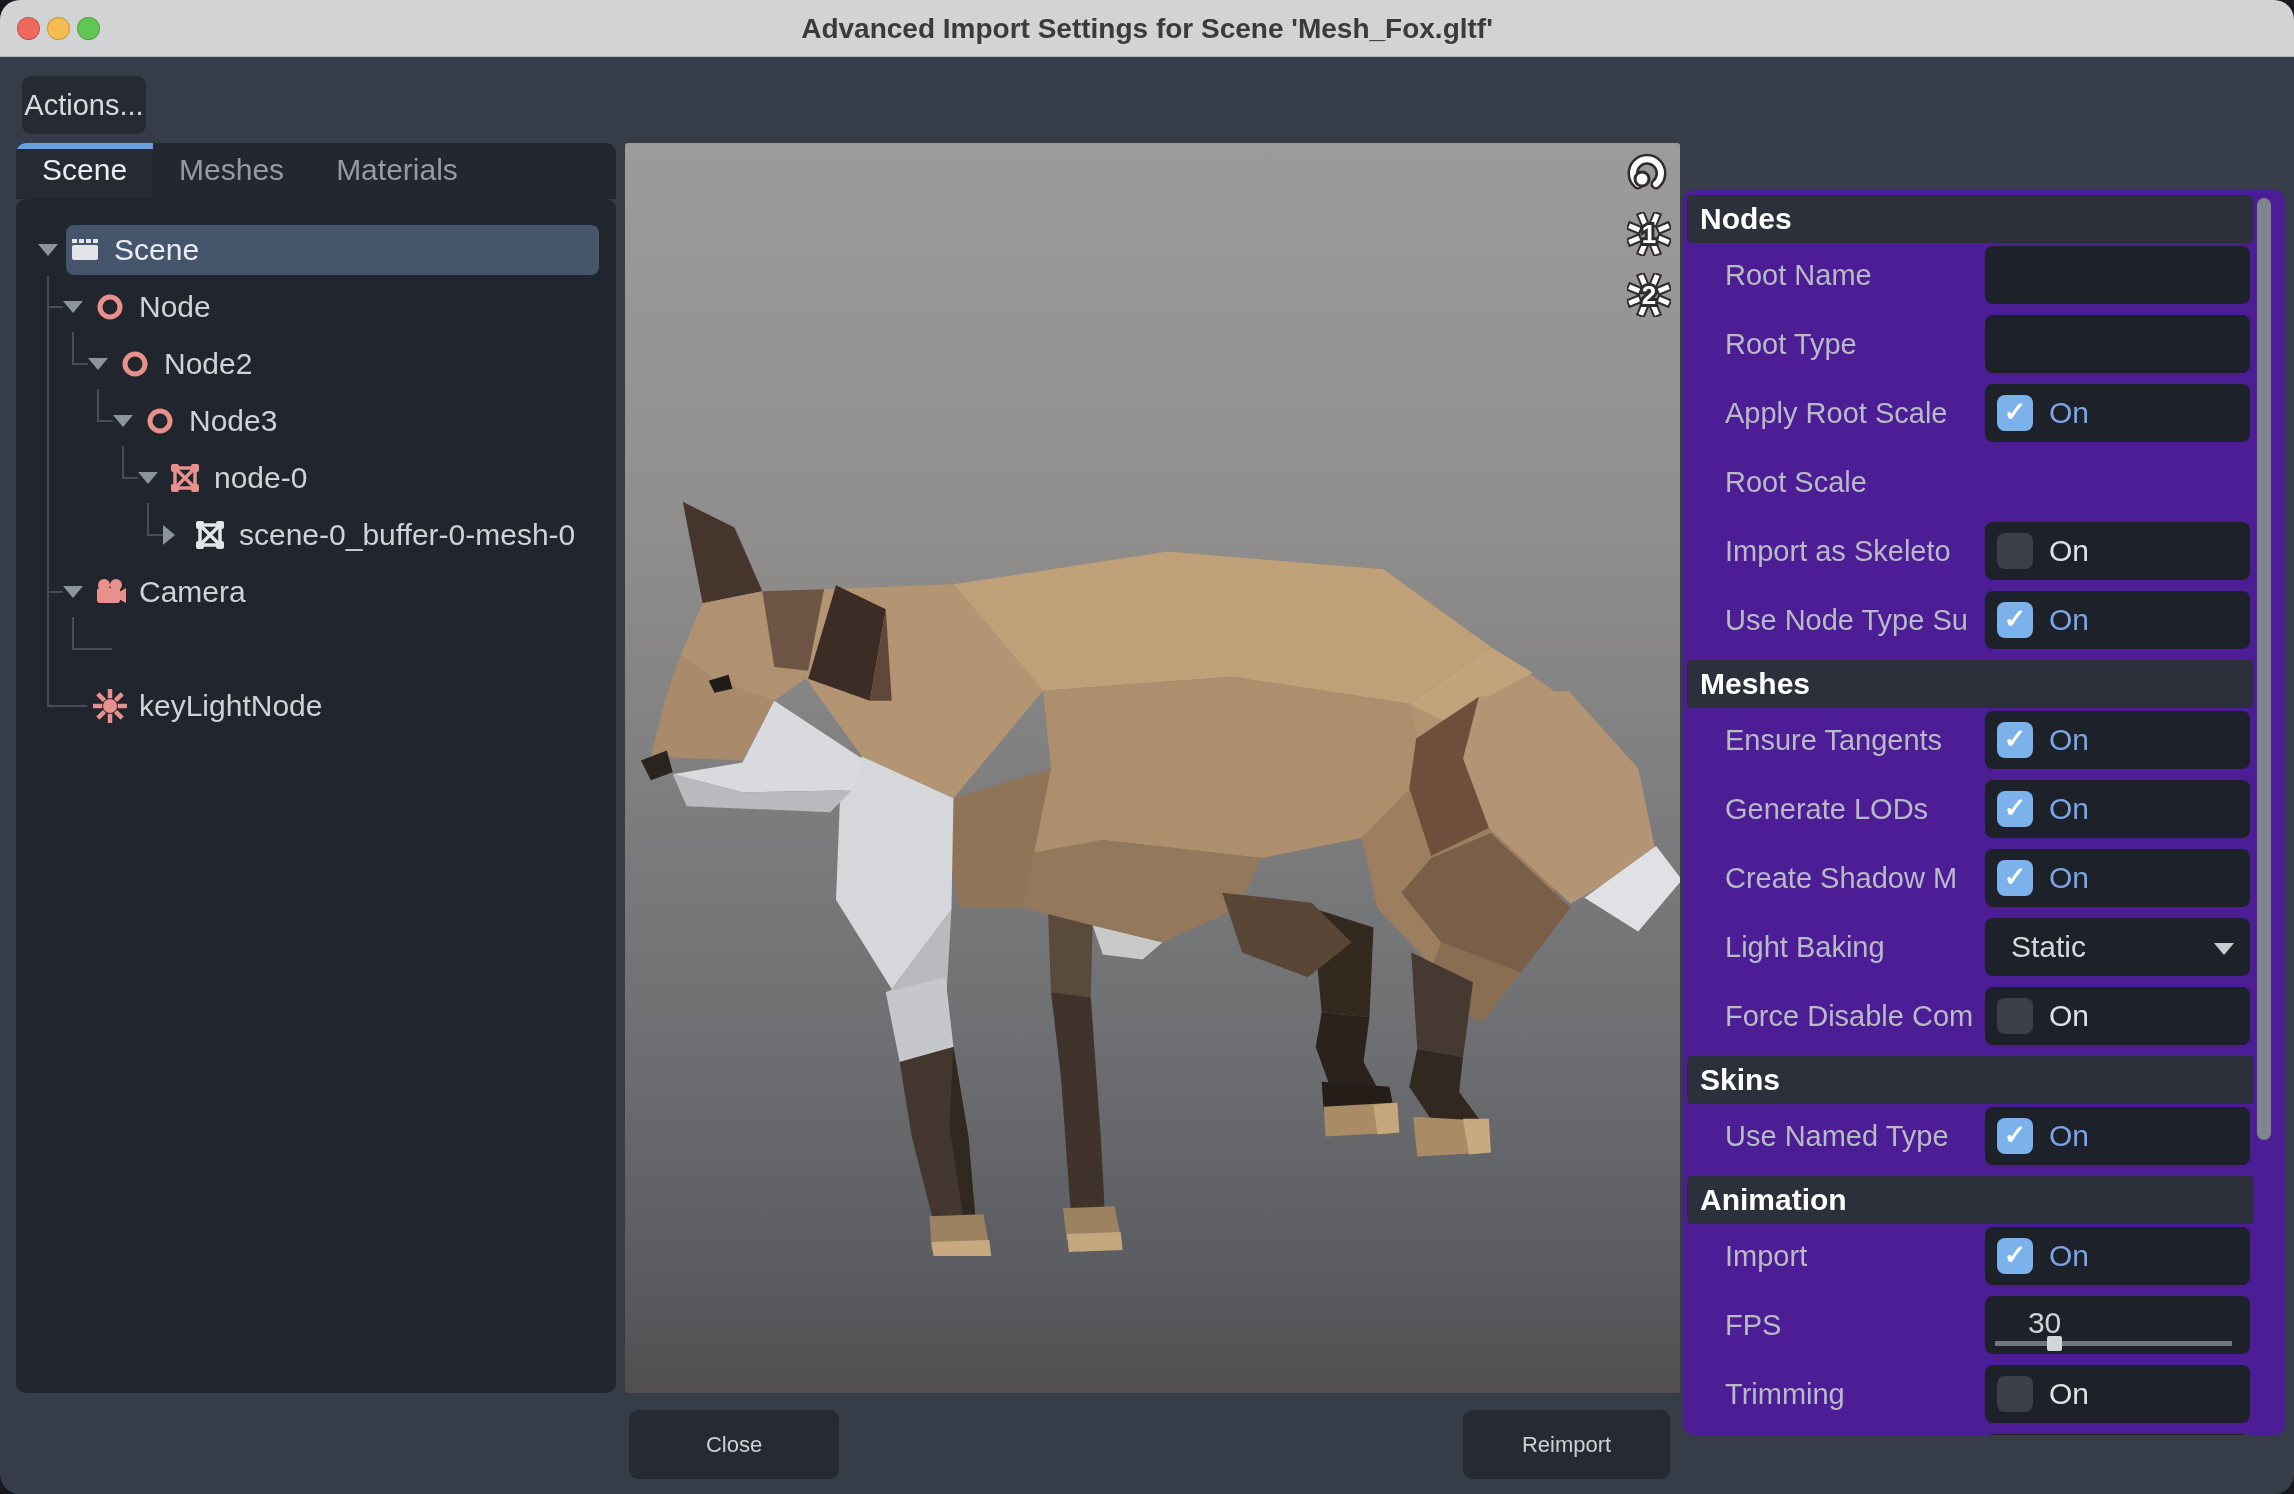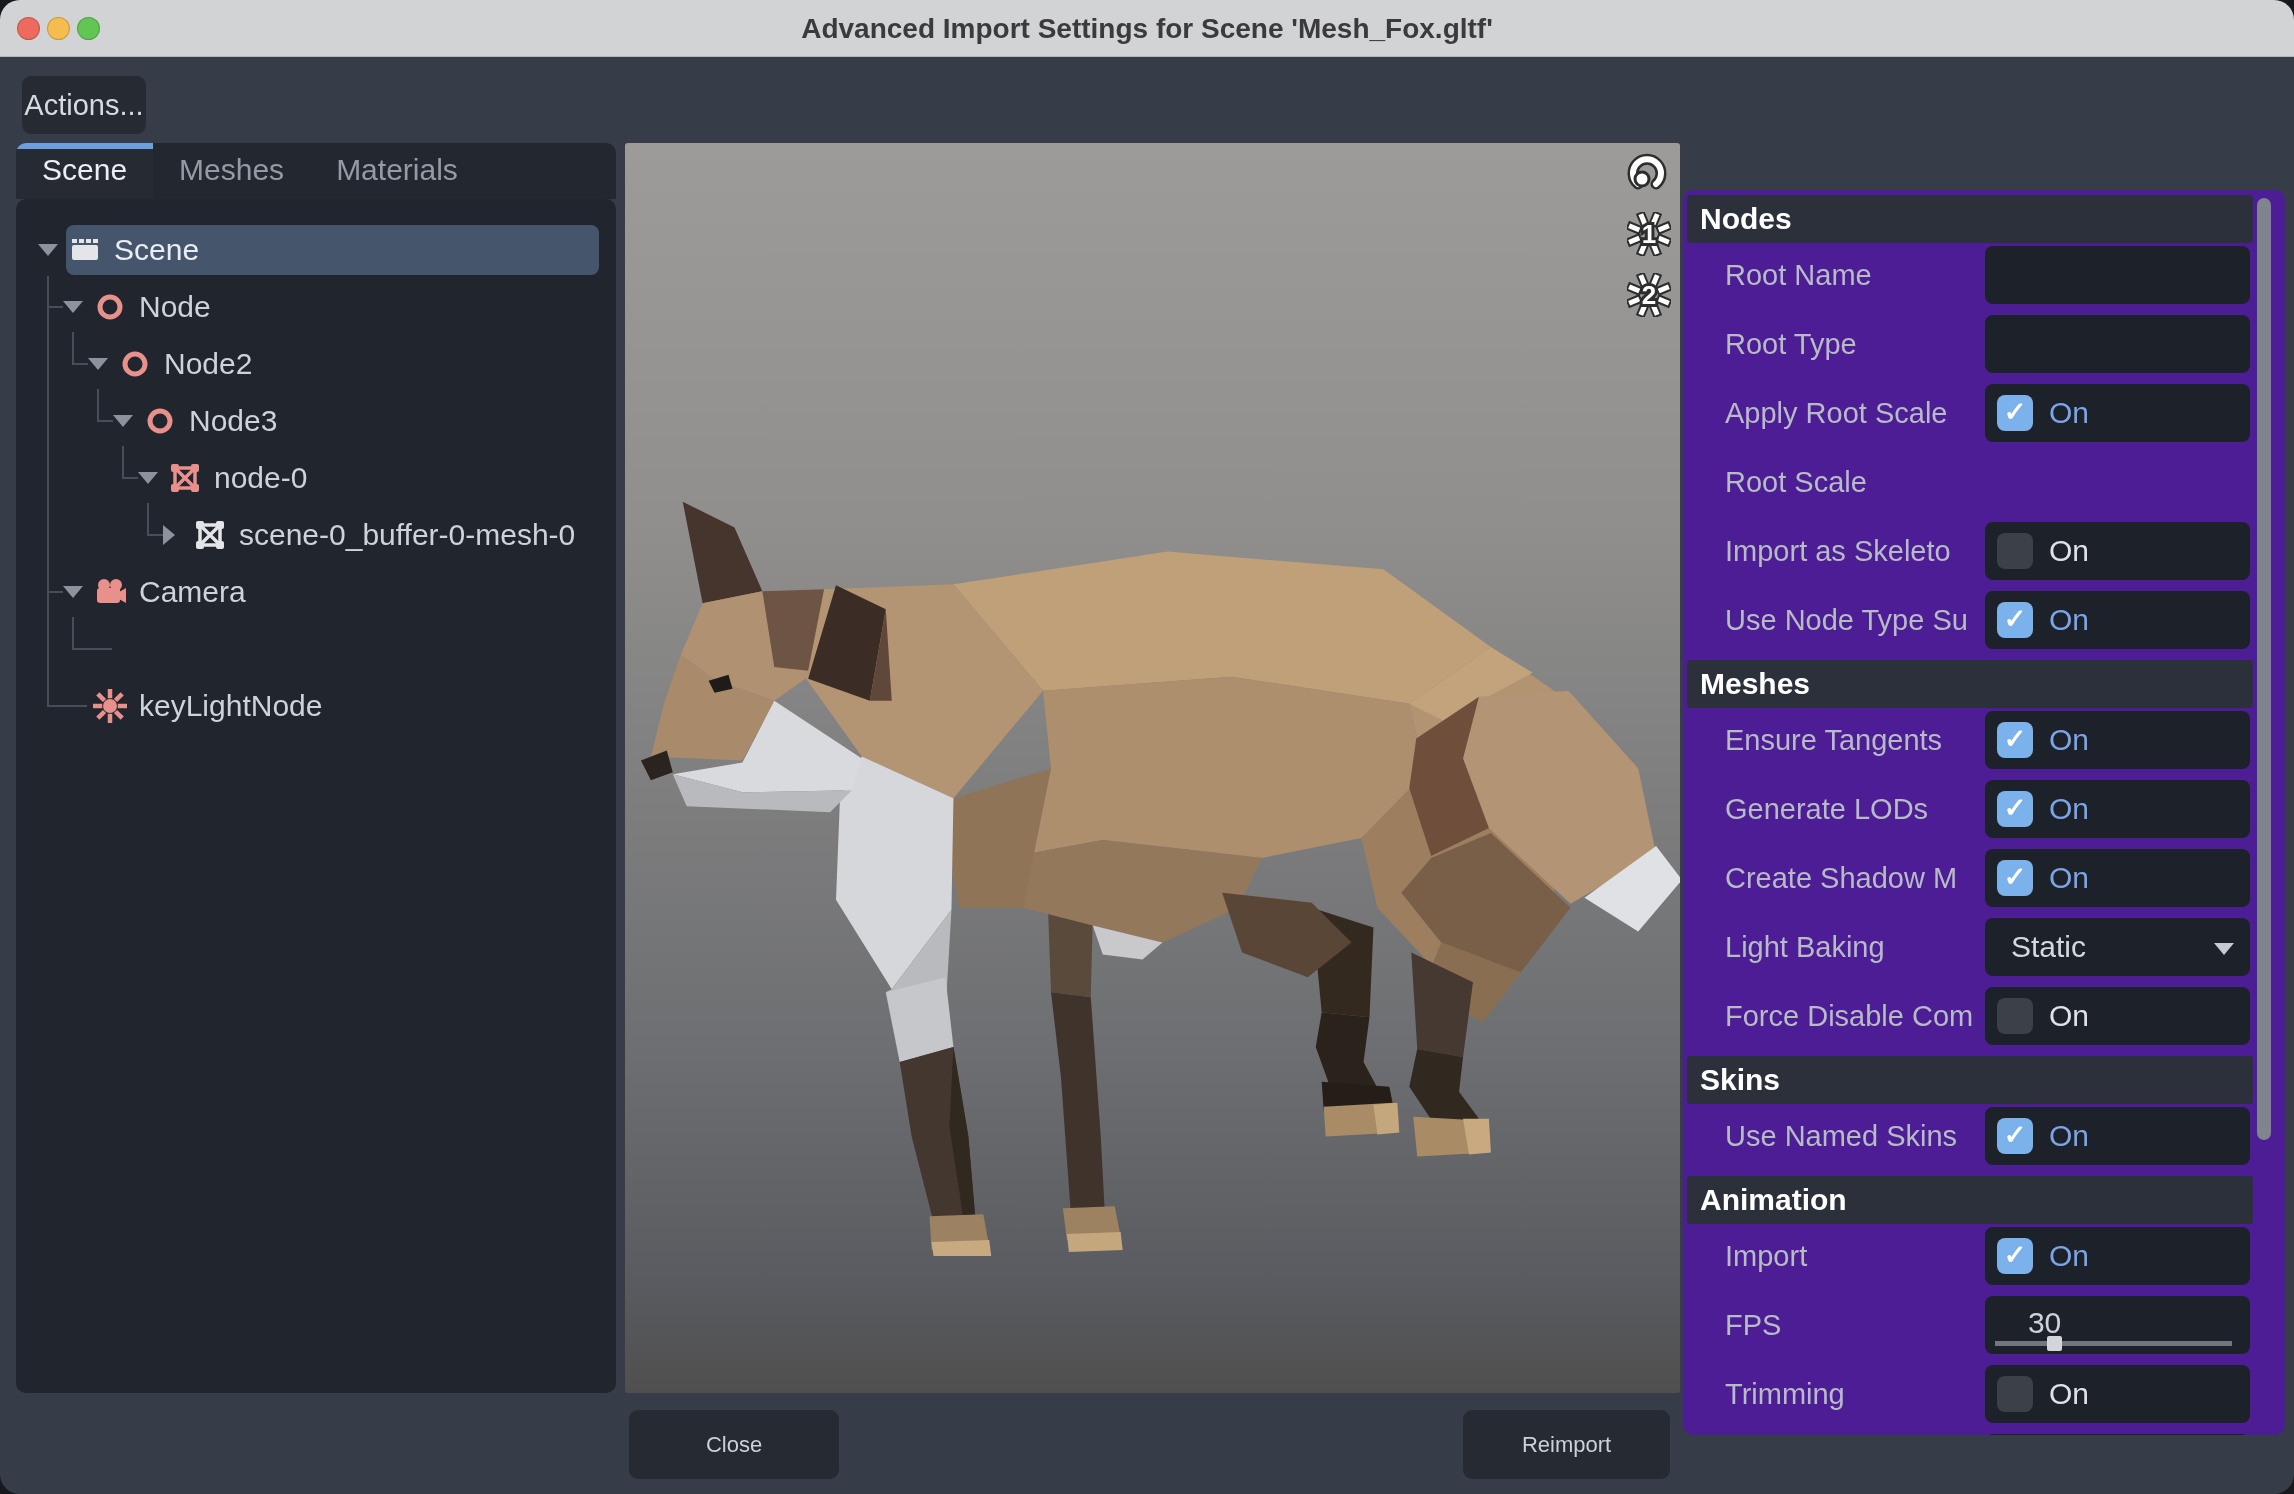--- a/index.html
+++ b/index.html
@@ -415,21 +415,21 @@
           </div>
           <div class="prop-row">
             <div class="prop-label">Force Disable Com</div>
             <div class="prop-cell">
               <div class="checkbox"></div>
               <span class="on-label">On</span>
             </div>
           </div>
           <div class="sec-header">Skins</div>
           <div class="prop-row">
-            <div class="prop-label">Use Named Skins</div>
+            <div class="prop-label">Use Named Type</div>
             <div class="prop-cell">
               <div class="checkbox checked">
                 <span class="mark">✓</span>
               </div>
               <span class="on-label blue">On</span>
             </div>
           </div>
           <div class="sec-header">Animation</div>
           <div class="prop-row">
             <div class="prop-label">Import</div>

